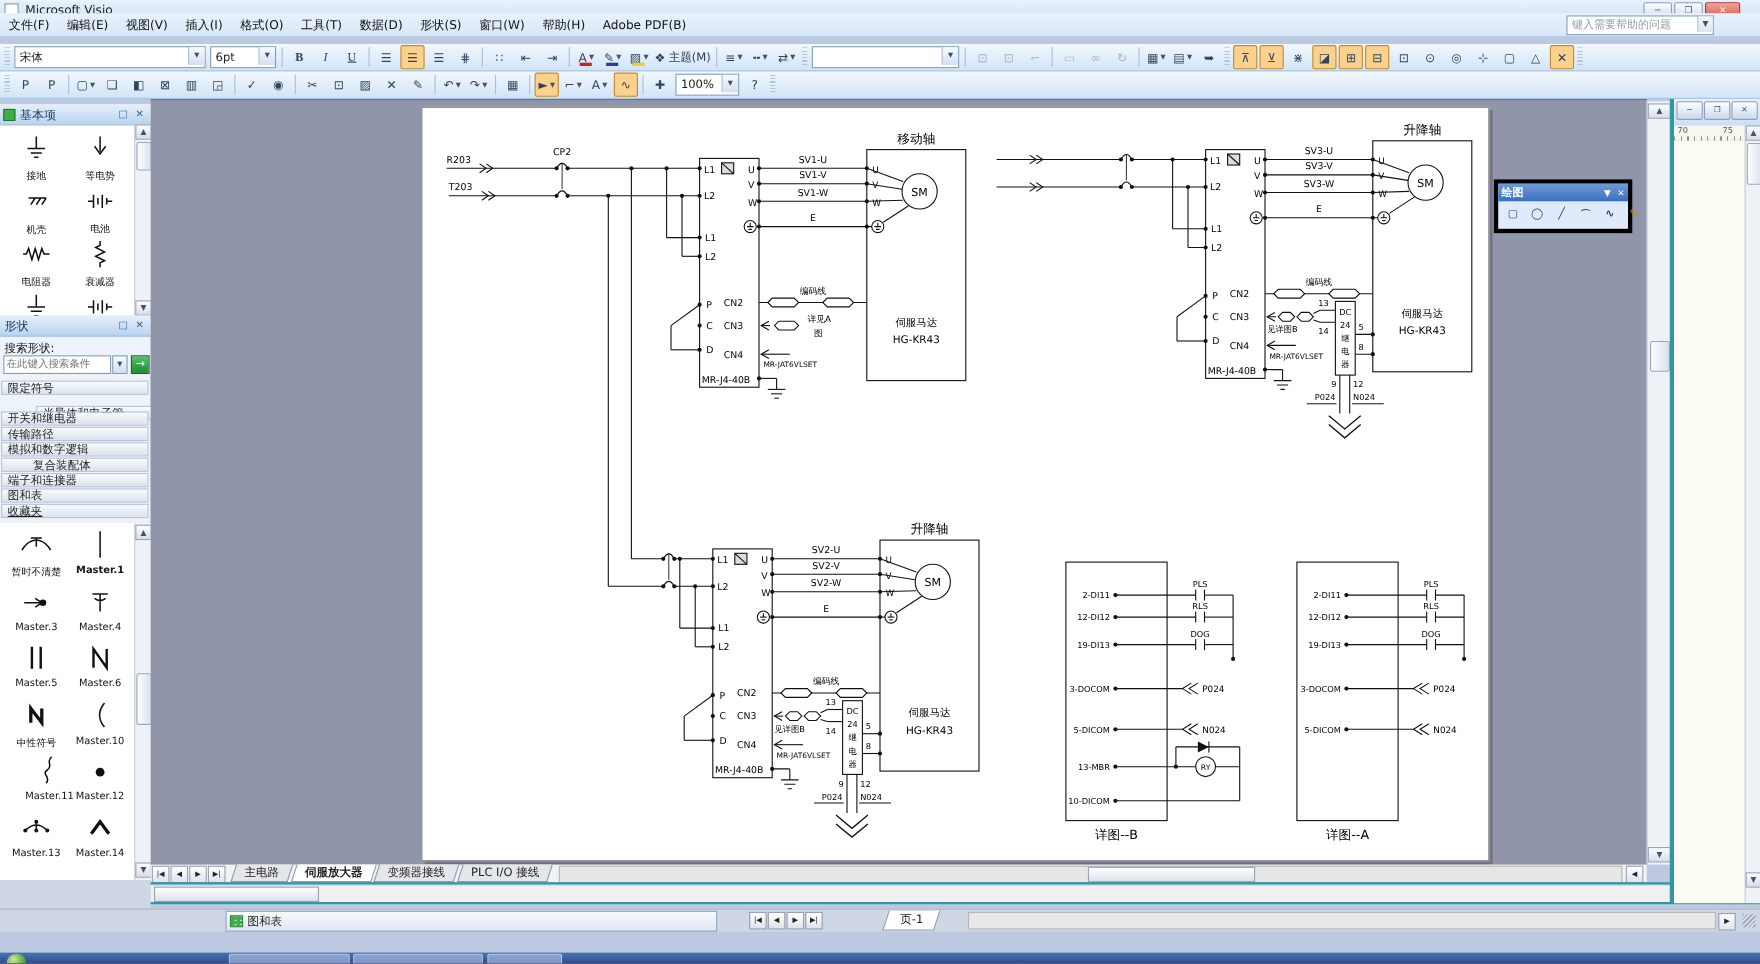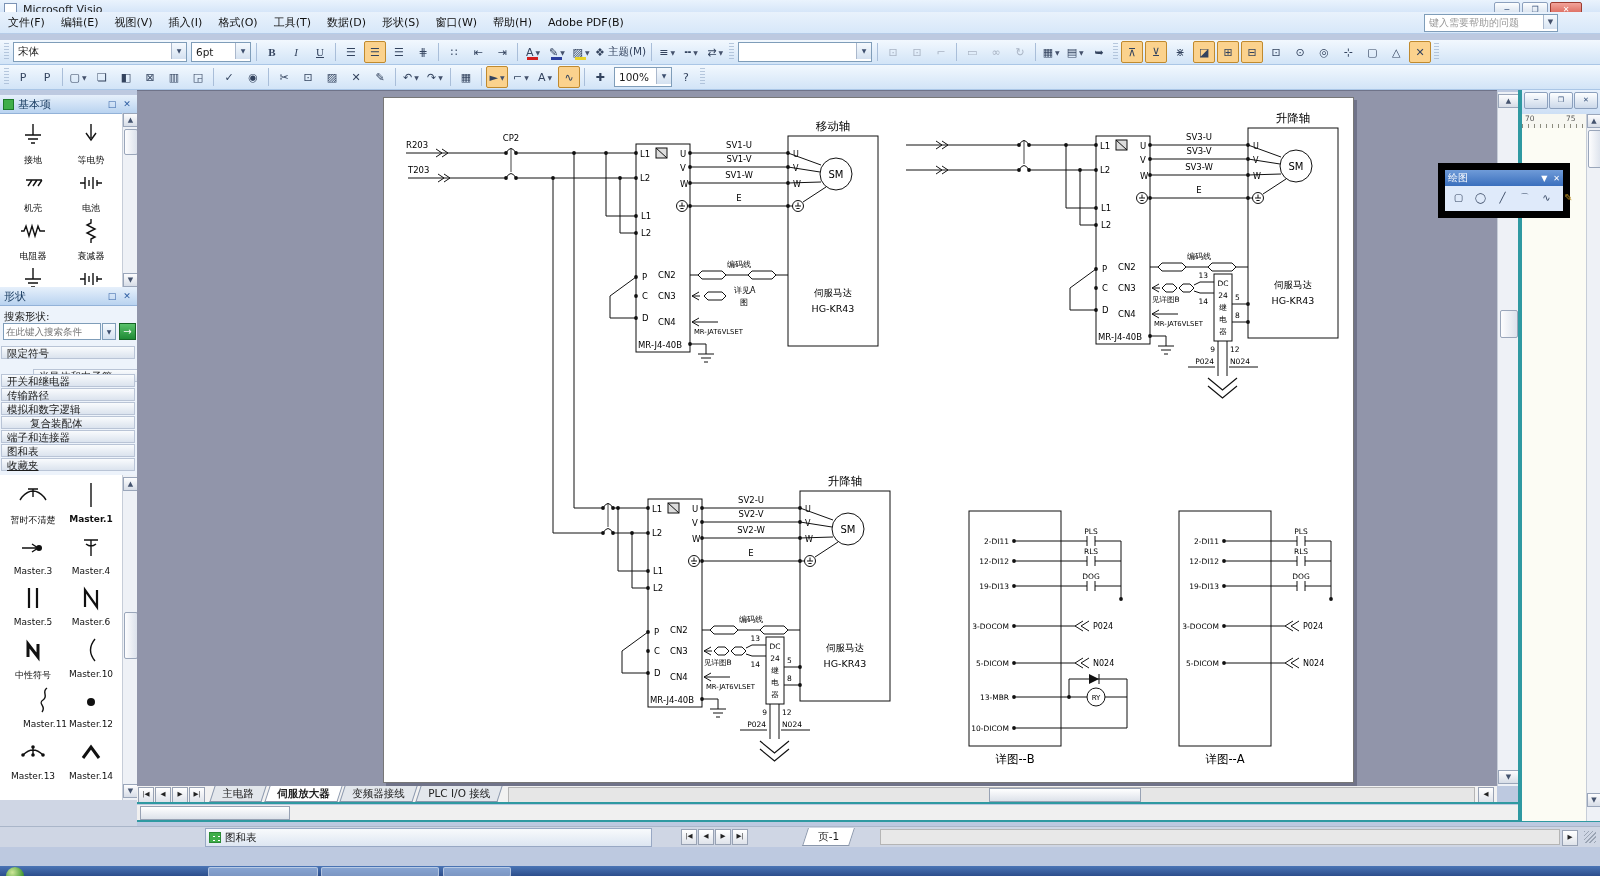--- a/index.html
+++ b/index.html
@@ -75,21 +75,21 @@
   #winB .bt{position:absolute;top:2px;width:22px;height:15px;border:1px solid #8ca0bd;border-radius:2px;
         background:linear-gradient(#fdfeff,#ccd9ea);font-size:7px;line-height:14px;text-align:center;color:#37517a;}
   #ruler{position:absolute;left:0;top:24px;width:64px;height:14px;background:#f7f7f1;border-bottom:1px solid #b9b9a9;
          background-image:repeating-linear-gradient(90deg,#8b8b7d 0 1px,transparent 1px 6px);background-size:100% 4px;
          background-position:0 10px;background-repeat:repeat-x;font-size:7.5px;color:#555;}
   #gridB{position:absolute;left:0;top:38px;width:64px;height:693px;
          background-image:linear-gradient(#dededitransparent), 
          linear-gradient(90deg,#dcdcc9 1px,transparent 1px),linear-gradient(#dcdcc9 1px,transparent 1px);
          background-size:14px 14px,14px 14px;background-color:#fcfcf4;}
   
-  #drawtb{left:1438px;top:163px;width:118px;height:41px;border:7px solid #000000;background:#dfeafa;z-index:30;}
+  #drawtb{left:1358px;top:163px;width:118px;height:41px;border:4px solid #000000;background:#dfeafa;z-index:30;font-weight:bold;}
   #drawtb .hd{height:16px;background:linear-gradient(#6f9bd8,#3a6fbd);color:#fff;font-size:10px;
               display:flex;align-items:center;padding:0 3px;}
   #drawtb .hd .sp{margin-left:auto;font-size:8px;}
   #drawtb .tools{display:flex;align-items:center;height:23px;padding-left:3px;gap:1px;}
   #drawtb .ti{min-width:17px;height:17px;font-size:10px;}
   
   #strip{left:0;top:826px;width:1600px;height:20px;background:#cfd6e4;border-top:1px solid #aab6c9;}
   #striptitle{position:absolute;left:205px;top:1px;width:445px;height:17px;background:linear-gradient(#f8fafc,#dde6f2);
               border:1px solid #98a8c4;display:flex;align-items:center;font-size:10.5px;}
   #striptitle .ticon{width:10px;height:9px;background:#fff;border:1px solid #2a8a35;margin:0 4px 0 3px;

